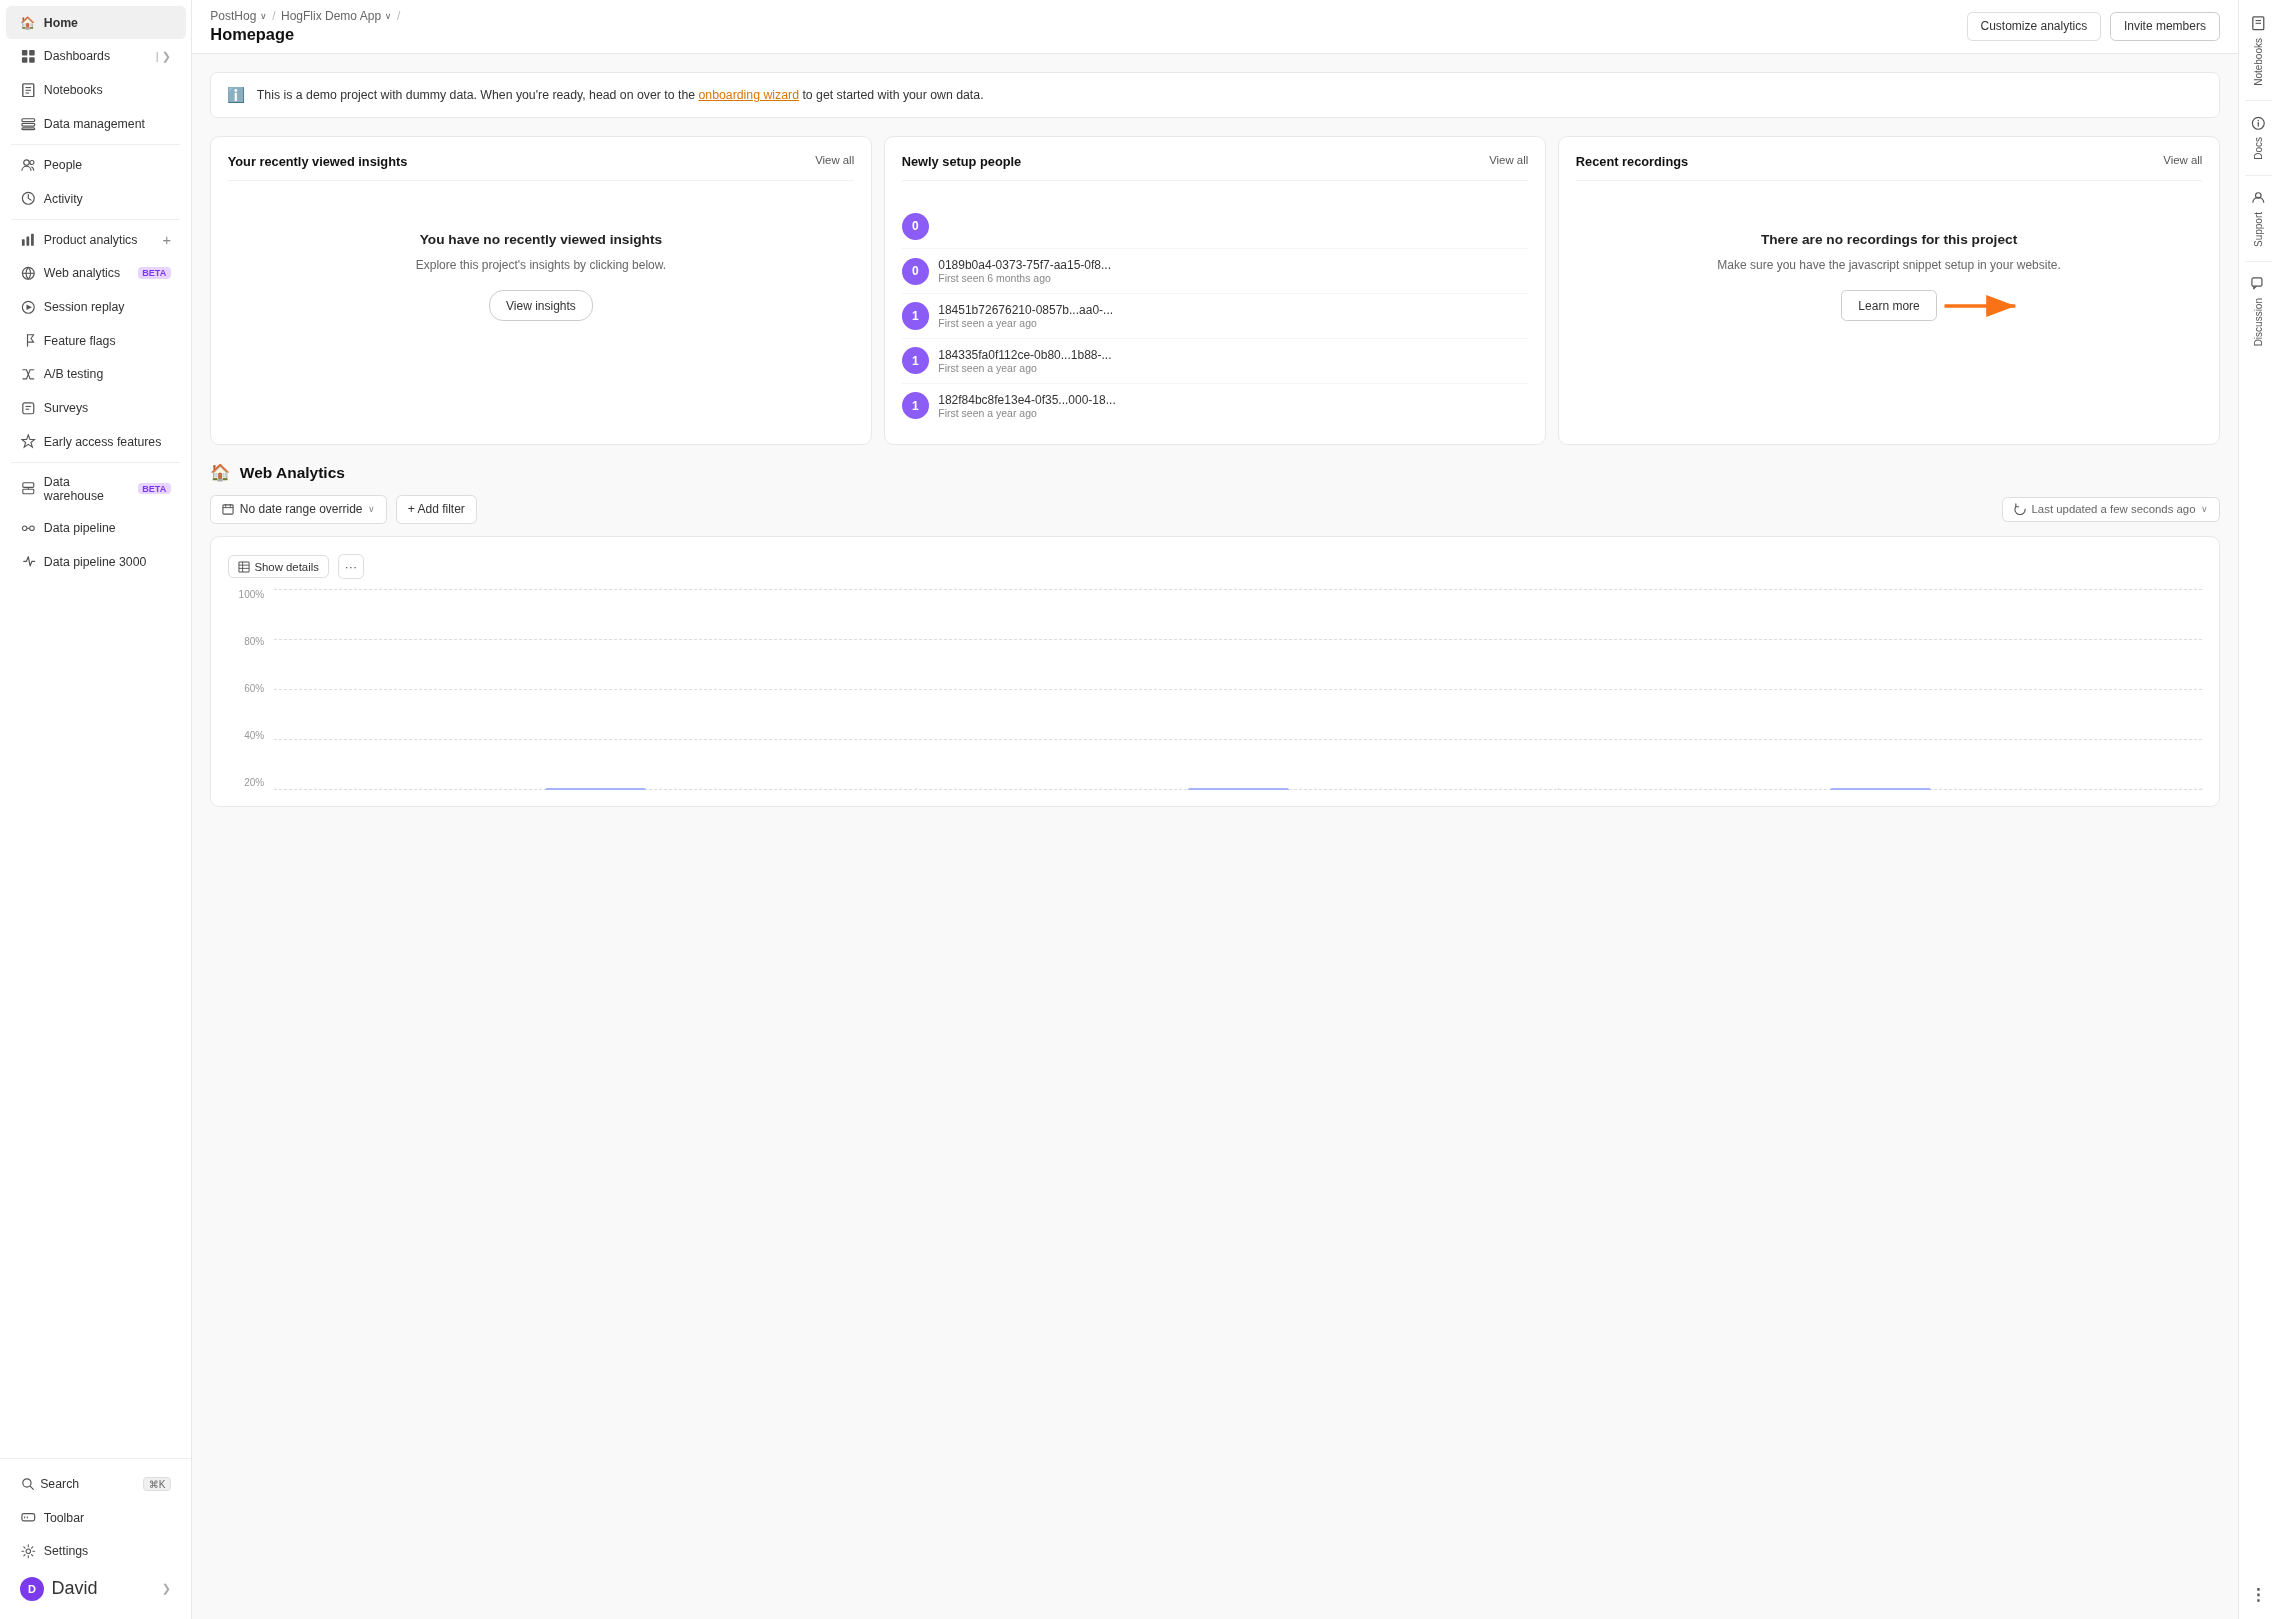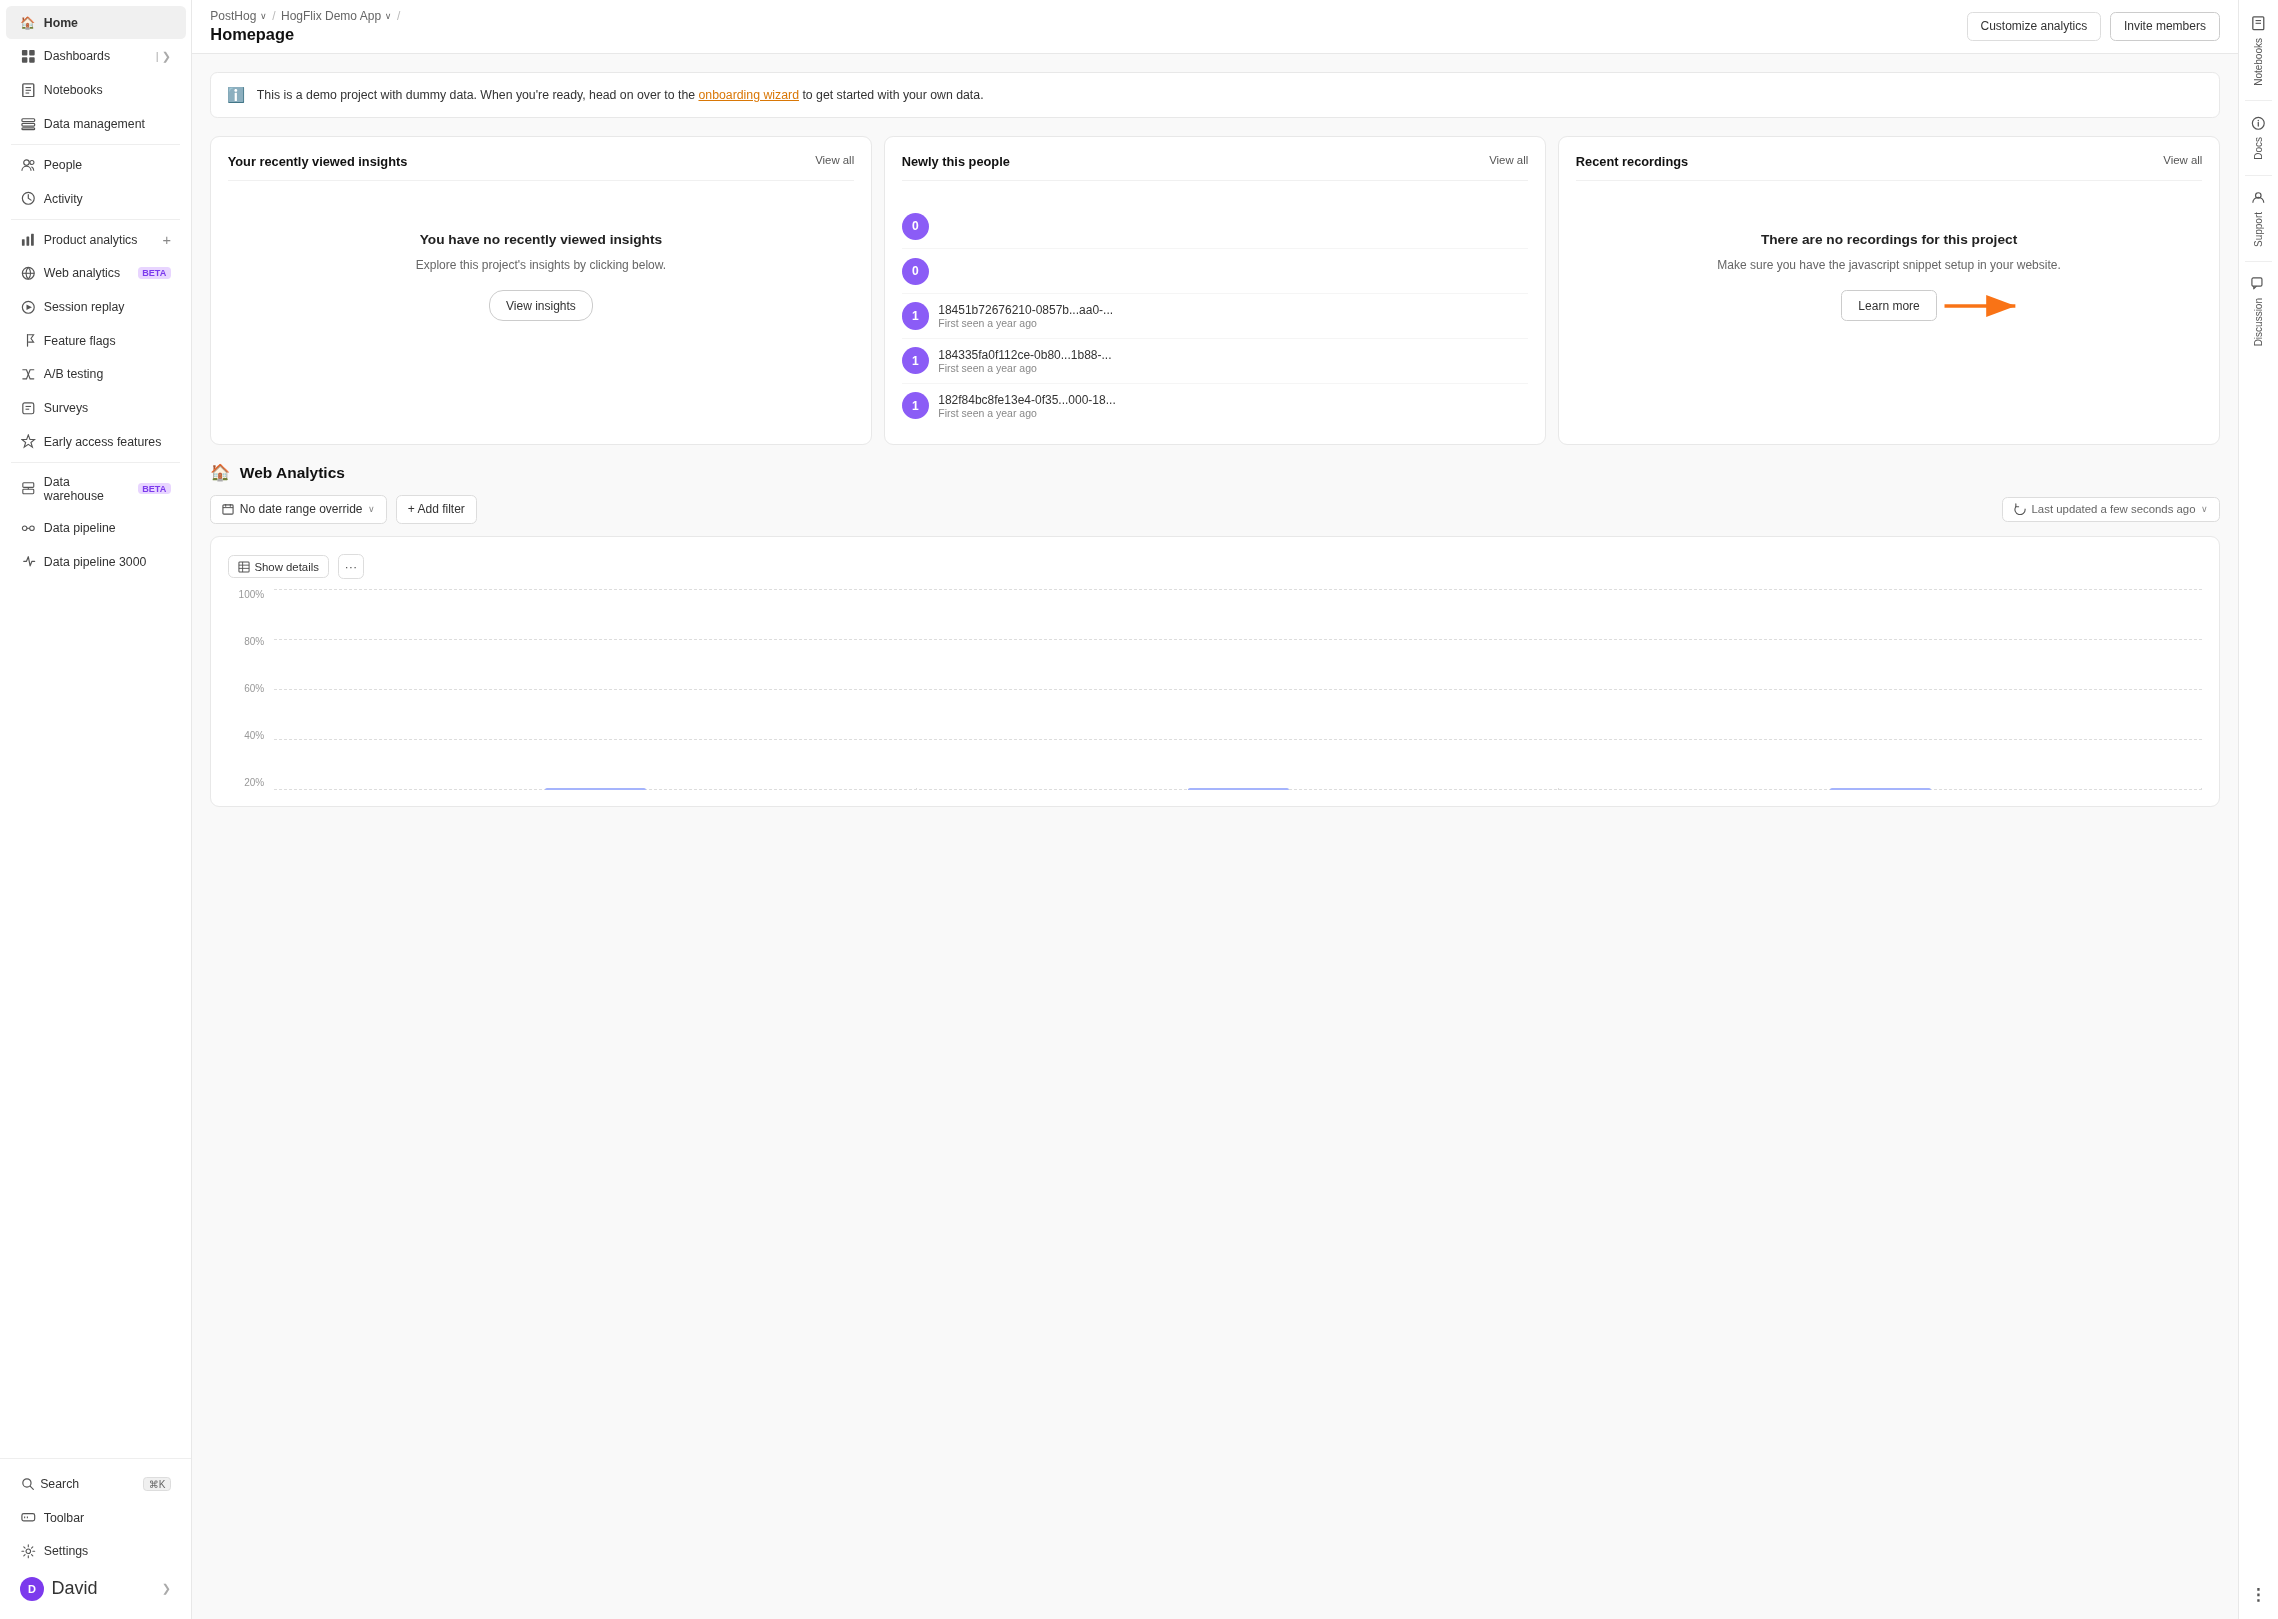--- a/index.html
+++ b/index.html
@@ -684,29 +684,33 @@
         </div>
         <div class="empty-state">
           <div class="empty-title">You have no recently viewed insights</div>
           <div class="empty-desc">Explore this project's insights by clicking below.</div>
           <button class="view-insights-btn">View insights</button>
         </div>
       </div>
 
       <div class="card">
         <div class="card-header">
-          <span class="card-title">Newly this people</span>
+          <span class="card-title">Newly setup people</span>
           <span class="view-all">View all</span>
         </div>
         <div>
           <div class="person-row">
             <div class="person-avatar">0</div>
           </div>
           <div class="person-row">
             <div class="person-avatar">0</div>
+            <div class="person-info">
+              <div class="person-id">0189b0a4-0373-75f7-aa15-0f8...</div>
+              <div class="person-time">First seen 6 months ago</div>
+            </div>
           </div>
           <div class="person-row">
             <div class="person-avatar">1</div>
             <div class="person-info">
               <div class="person-id">18451b72676210-0857b...aa0-...</div>
               <div class="person-time">First seen a year ago</div>
             </div>
           </div>
           <div class="person-row">
             <div class="person-avatar">1</div>

